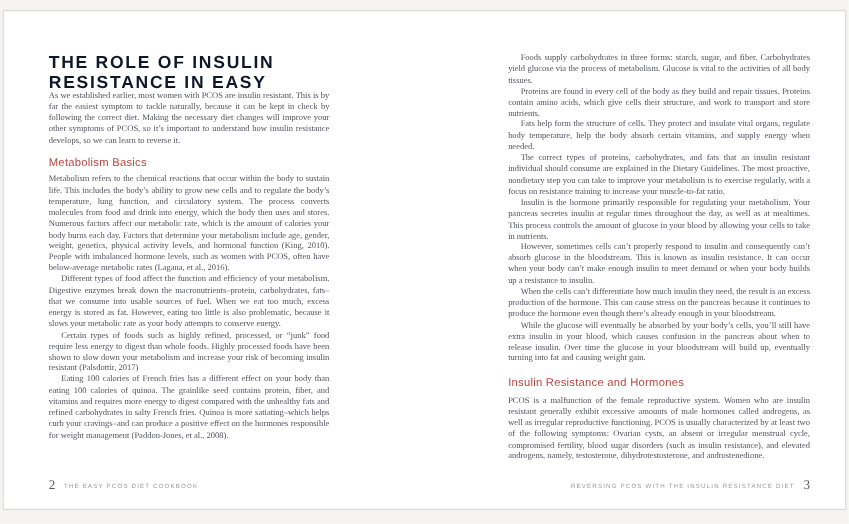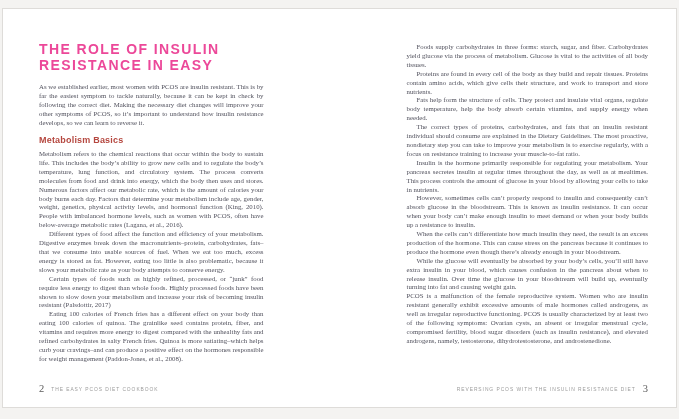--- a/index.html
+++ b/index.html
@@ -19,26 +19,25 @@
   }
   .page { position:relative; width:50%; height:100%; overflow:hidden; }
   .page-left  { padding:33px 76px 24px 36px; }
   .page-right { padding:34px 28px 24px 67px; }
 
   .chapter-title {
     font-family:"Liberation Sans", sans-serif;
     font-weight:bold;
     font-size:14px; line-height:15.5px;
     letter-spacing:1.4px;
-    color:#ec4899;
-    margin-bottom:10px;
+    color:#0f172a;
   }
   .section-heading {
     font-family:"Liberation Sans", sans-serif;
-    font-weight:bold;
+    font-weight:normal;
     font-size:9px; line-height:11px;
     letter-spacing:0.2px;
     color:#b5473f;
     margin:7px 0 4.5px 0;
   }
   .body-par {
     font-family:"Liberation Serif", serif;
     font-size:6.8px; line-height:8.9px;
     color:#51515d;
     text-align:justify;
@@ -88,20 +87,21 @@
 
     <div class="page page-right">
       <p class="body-par indent">Foods supply carbohydrates in three forms: starch, sugar, and fiber. Carbohydrates yield glucose via the process of metabolism. Glucose is vital to the activities of all body tissues.</p>
       <p class="body-par indent">Proteins are found in every cell of the body as they build and repair tissues. Proteins contain amino acids, which give cells their structure, and work to transport and store nutrients.</p>
       <p class="body-par indent">Fats help form the structure of cells. They protect and insulate vital organs, regulate body temperature, help the body absorb certain vitamins, and supply energy when needed.</p>
       <p class="body-par indent">The correct types of proteins, carbohydrates, and fats that an insulin resistant individual should consume are explained in the Dietary Guidelines. The most proactive, nondietary step you can take to improve your metabolism is to exercise regularly, with a focus on resistance training to increase your muscle-to-fat ratio.</p>
       <p class="body-par indent">Insulin is the hormone primarily responsible for regulating your metabolism. Your pancreas secretes insulin at regular times throughout the day, as well as at mealtimes. This process controls the amount of glucose in your blood by allowing your cells to take in nutrients.</p>
       <p class="body-par indent">However, sometimes cells can’t properly respond to insulin and consequently can’t absorb glucose in the bloodstream. This is known as insulin resistance. It can occur when your body can’t make enough insulin to meet demand or when your body builds up a resistance to insulin.</p>
       <p class="body-par indent">When the cells can’t differentiate how much insulin they need, the result is an excess production of the hormone. This can cause stress on the pancreas because it continues to produce the hormone even though there’s already enough in your bloodstream.</p>
       <p class="body-par indent">While the glucose will eventually be absorbed by your body’s cells, you’ll still have extra insulin in your blood, which causes confusion in the pancreas about when to release insulin. Over time the glucose in your bloodstream will build up, eventually turning into fat and causing weight gain.</p>
+      <h2 class="section-heading" style="margin-top:9px">Insulin Resistance and Hormones</h2>
       <p class="body-par">PCOS is a malfunction of the female reproductive system. Women who are insulin resistant generally exhibit excessive amounts of male hormones called androgens, as well as irregular reproductive functioning. PCOS is usually characterized by at least two of the following symptoms: Ovarian cysts, an absent or irregular menstrual cycle, compromised fertility, blood sugar disorders (such as insulin resistance), and elevated androgens, namely, testosterone, dihydrotestosterone, and androstenedione.</p>
       <div class="footer footer-right">
         <span class="running-title">REVERSING PCOS WITH THE INSULIN RESISTANCE DIET</span><span class="page-num">3</span>
       </div>
     </div>
 
   </div>
 </div>
 
 </body></html>

